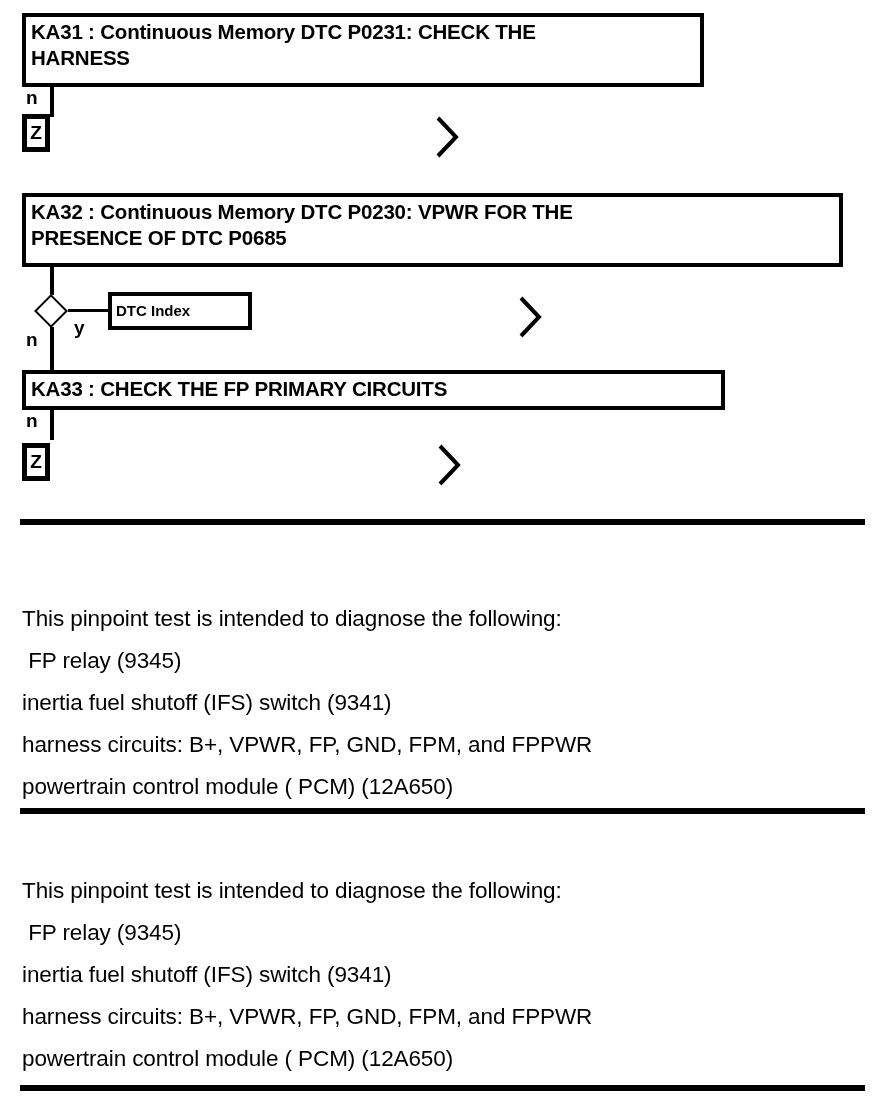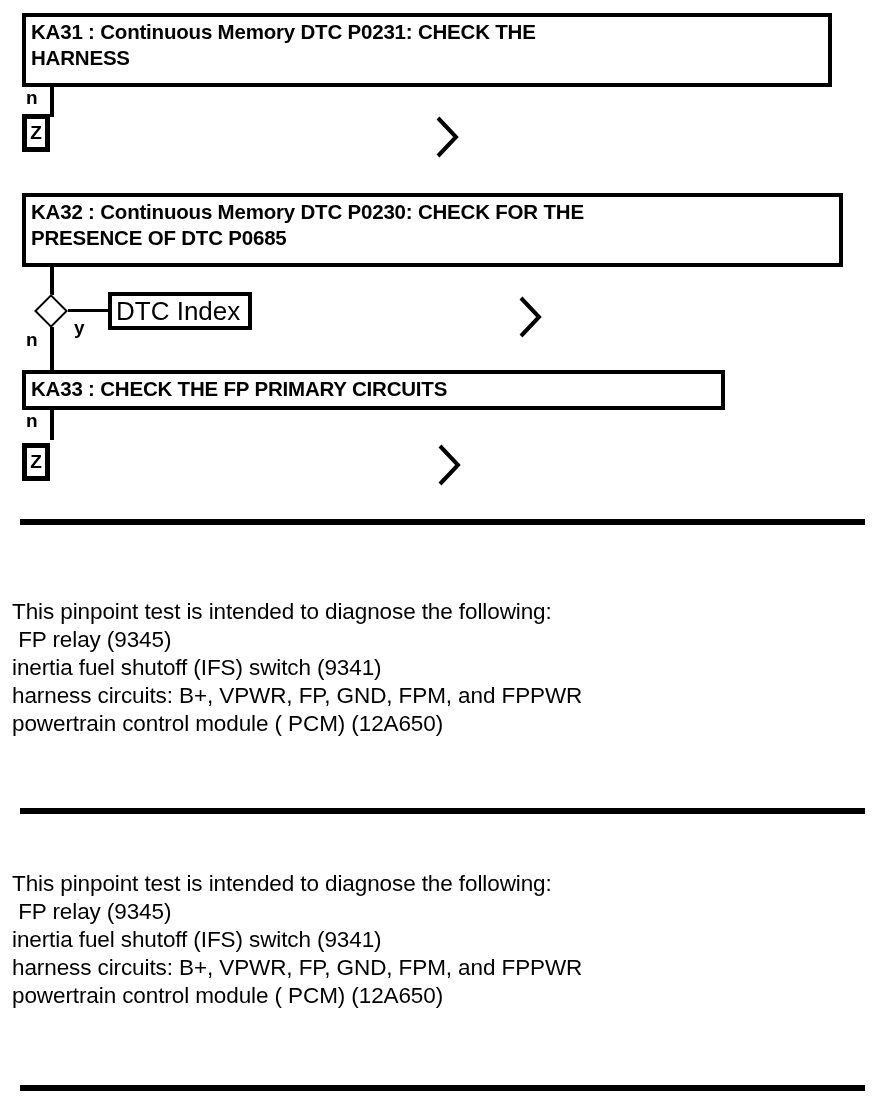--- a/index.html
+++ b/index.html
@@ -26,38 +26,38 @@
   .step-box .step-label {
     font-weight: bold;
     font-size: 20.5px;
     line-height: 26px;
     letter-spacing: -0.2px;
     padding: 2px 0 0 5px;
     white-space: pre-wrap;
     display: block;
   }
 
-  #ka31-box { left: 22px;  top: 13px;  width: 810px; height: 74px; }
+  #ka31-box { left: 22px;  top: 13px;  width: 682px; height: 74px; }
   #ka32-box { left: 22px;  top: 193px; width: 821px; height: 74px; }
   #ka33-box { left: 22px;  top: 370px; width: 703px; height: 40px; }
 
   
   #dtc-index-box {
     position: absolute;
     left: 108px;
     top: 292px;
     width: 144px;
     height: 38px;
     box-sizing: border-box;
     border: 4px solid #000000;
     background: #ffffff;
   }
   #dtc-index-box .step-label {
-    font-weight: normal;
-    font-size: 26px;
+    font-weight: bold;
+    font-size: 15px;
     line-height: 30px;
     padding: 0 0 0 4px;
     white-space: nowrap;
   }
 
   
   .vline {
     position: absolute;
     background: #000000;
     width: 4px;
@@ -140,24 +140,24 @@
     height: 6px;
     background: #000000;
   }
   #rule-1 { top: 519px; }
   #rule-2 { top: 808px; }
   #rule-3 { top: 1085px; }
 
   
   .desc-block {
     position: absolute;
-    left: 12px;
+    left: 22px;
     width: 840px;
     font-size: 22.5px;
-    line-height: 28px;
+    line-height: 42px;
     white-space: pre-wrap;
     letter-spacing: -0.1px;
   }
   #desc-block-1 { top: 598px; }
   #desc-block-2 { top: 870px; }
 </style>
 </head>
 <body>
 
 <div class="step-box" id="ka31-box">
@@ -167,21 +167,21 @@
 <div class="vline" id="conn-ka31-down"></div>
 <div class="branch-label" id="label-n-1">n</div>
 <div class="z-term" id="z-term-1">Z</div>
 <div class="chevron" id="chevron-1">
   <svg width="30" height="50" viewBox="0 0 30 50" aria-hidden="true">
     <polyline points="6,6 24,25 6,44" fill="none" stroke="#000000" stroke-width="4"></polyline>
   </svg>
 </div>
 
 <div class="step-box" id="ka32-box">
-  <span class="step-label">KA32 : Continuous Memory DTC P0230: CHECK FOR THE
+  <span class="step-label">KA32 : Continuous Memory DTC P0230: VPWR FOR THE
 PRESENCE OF DTC P0685</span>
 </div>
 <div class="vline" id="conn-ka32-down"></div>
 <div id="decision-diamond">
   <div class="dia"></div>
 </div>
 <div class="hline" id="conn-diamond-yes"></div>
 <div class="vline" id="conn-diamond-down"></div>
 <div class="branch-label" id="label-n-2">n</div>
 <div class="branch-label" id="label-y-1">y</div>

